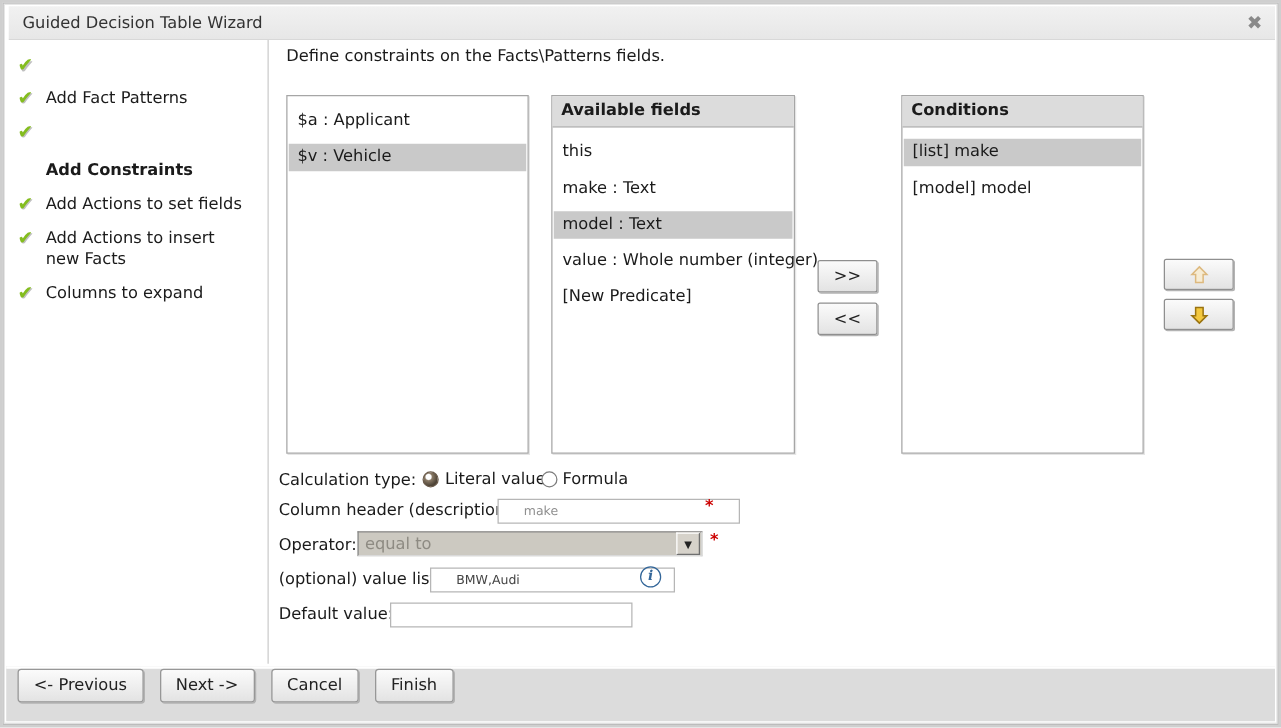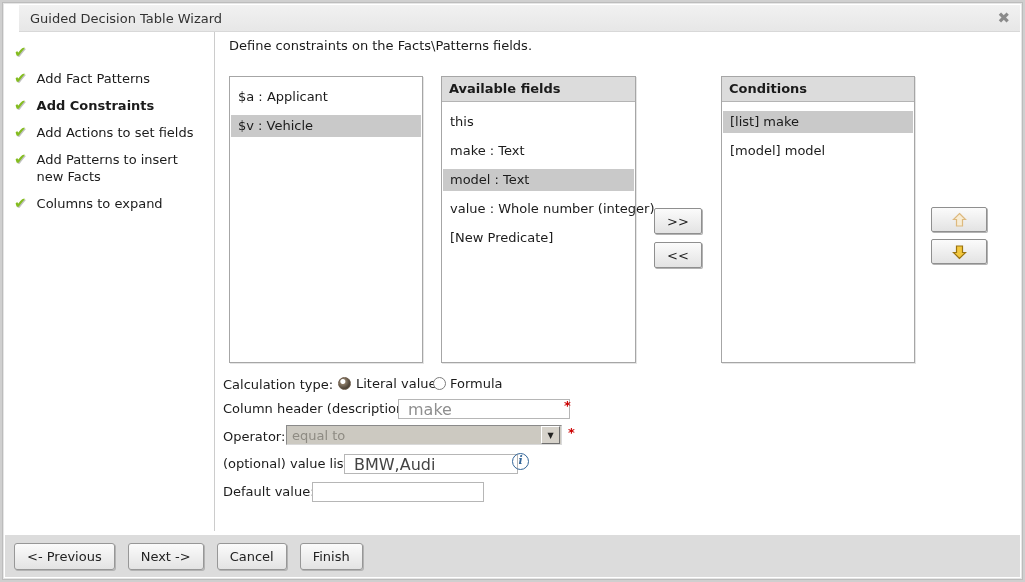--- a/index.html
+++ b/index.html
@@ -10,42 +10,42 @@
     font-size:13px;color:#1b1b1b;
     -webkit-font-smoothing:antialiased;
   }
   .dialog{
     position:absolute;inset:2px;background:#ffffff;
     border:1px solid #bcbcbc;
     box-shadow:inset 0 0 0 1px #e6e6e6;
   }
   
   .titlebar{
-    position:absolute;left:16px;right:2px;top:2px;height:26px;
+    position:absolute;left:4px;right:2px;top:2px;height:26px;
     background:linear-gradient(#f1f1f1,#e7e7e7);
     border-bottom:1px solid #d8d8d8;
     display:flex;align-items:center;
   }
   .titlebar .title{margin-left:11px;color:#333;}
   .titlebar .close{
     margin-left:auto;margin-right:10px;color:#8a8a8a;
     font-size:15px;font-weight:bold;cursor:pointer;line-height:1;
   }
   
   .sidebar{
     position:absolute;left:2px;top:30px;width:205px;bottom:48px;
     padding-top:6px;
   }
   .step{display:flex;gap:10px;padding:5px 0 5px 9px;align-items:flex-start;}
   .step .check{
     color:#84bd1f;font-size:15px;line-height:16px;
     text-shadow:1px 1px 0 rgba(140,140,140,.55);
   }
   .step .lbl{width:162px;line-height:17px;}
-  .step.current .lbl{font-weight:bold;}
+  .step.current .lbl{font-weight:bold;margin-top:31px;}
   .vdivider{
     position:absolute;left:211px;top:29px;bottom:48px;width:1px;background:#cccccc;
   }
   
   .instruction{position:absolute;left:226px;top:35px;}
   .listbox{
     position:absolute;top:73px;height:285px;background:#fff;
     border:1px solid #a6a6a6;box-shadow:1px 1px 0 rgba(0,0,0,.10);
   }
   .listbox .hdr{
@@ -78,21 +78,21 @@
   .radio{
     position:absolute;width:13px;height:13px;border-radius:50%;
     border:1px solid #7c7c7c;background:#fff;box-sizing:border-box;
   }
   .radio.checked{
     border-color:#6b5b4b;
     background:radial-gradient(circle at 35% 32%,#ffffff 0 2px,#8a7a66 3px,#4f4538 7px);
   }
   .tinput{
     position:absolute;height:18px;border:1px solid #b6b6b6;
-    font-family:inherit;font-size:16px;padding:0 9px;color:#444;
+    font-family:inherit;font-size:10px;padding:0 20px;color:#444;
     background:#fff;box-sizing:content-box;
   }
   .tinput.ghost{color:#8f8f8f;}
   .req{position:absolute;color:#cc0000;font-weight:bold;}
   .selectbox{
     position:absolute;left:283px;top:422px;width:276px;height:20px;
     background:#ccc9c1;box-sizing:border-box;
     border:1px solid;border-color:#8a8a8a #d9d9d9 #d9d9d9 #8a8a8a;
     display:flex;align-items:center;color:#8e8b83;
   }
@@ -107,21 +107,21 @@
     position:absolute;left:509px;top:450px;width:15px;height:15px;
     border:1px solid #336699;border-radius:50%;color:#336699;
     font-family:"DejaVu Serif","Liberation Serif",serif;
     font-style:italic;font-weight:bold;font-size:11px;
     text-align:center;line-height:14px;
   }
   
   .footer{
     position:absolute;left:2px;right:2px;bottom:2px;height:42px;
     background:#dcdcdc;border-top:2px solid #ffffff;
-    display:flex;align-items:center;gap:13px;padding-left:9px;
+    display:flex;align-items:flex-start;gap:13px;padding-left:9px;
   }
   .footer .btn{height:27px;padding:0 12px;border-radius:3px;border-color:#979797;}
   .arrow-svg{display:block;}
 </style>
 </head>
 <body>
 
 <div class="dialog">
 
   <div class="titlebar">
@@ -140,21 +140,21 @@
     <div class="step current">
       <span class="check">✔</span>
       <span class="lbl">Add Constraints</span>
     </div>
     <div class="step">
       <span class="check">✔</span>
       <span class="lbl">Add Actions to set fields</span>
     </div>
     <div class="step">
       <span class="check">✔</span>
-      <span class="lbl">Add Patterns to insert new Facts</span>
+      <span class="lbl">Add Actions to insert new Facts</span>
     </div>
     <div class="step">
       <span class="check">✔</span>
       <span class="lbl">Columns to expand</span>
     </div>
   </div>
   <div class="vdivider"></div>
 
   <div class="instruction">Define constraints on the Facts\Patterns fields.</div>
 

